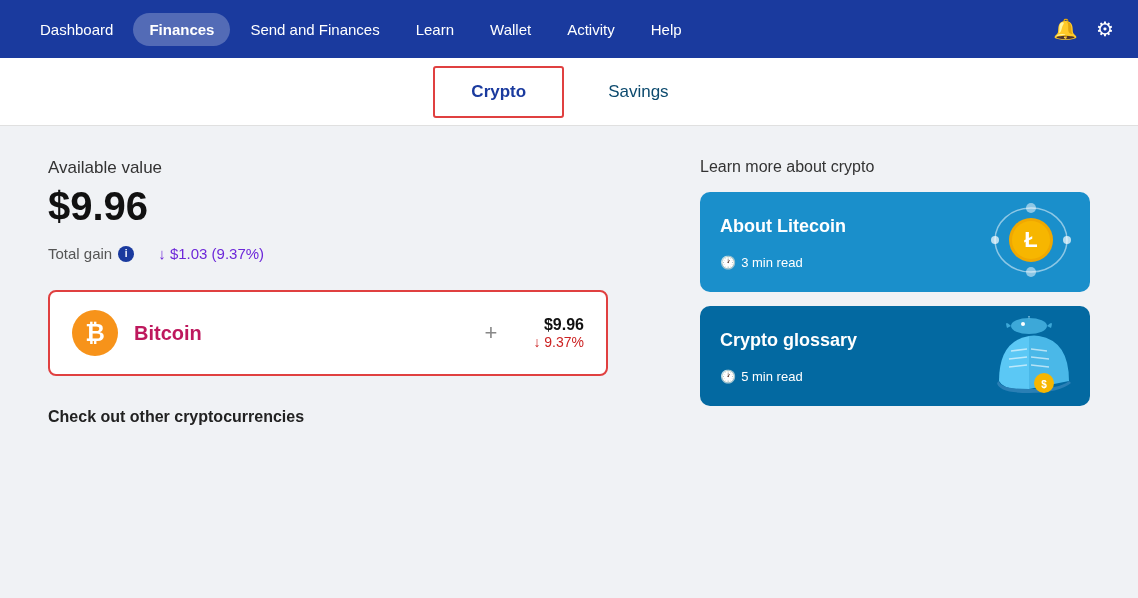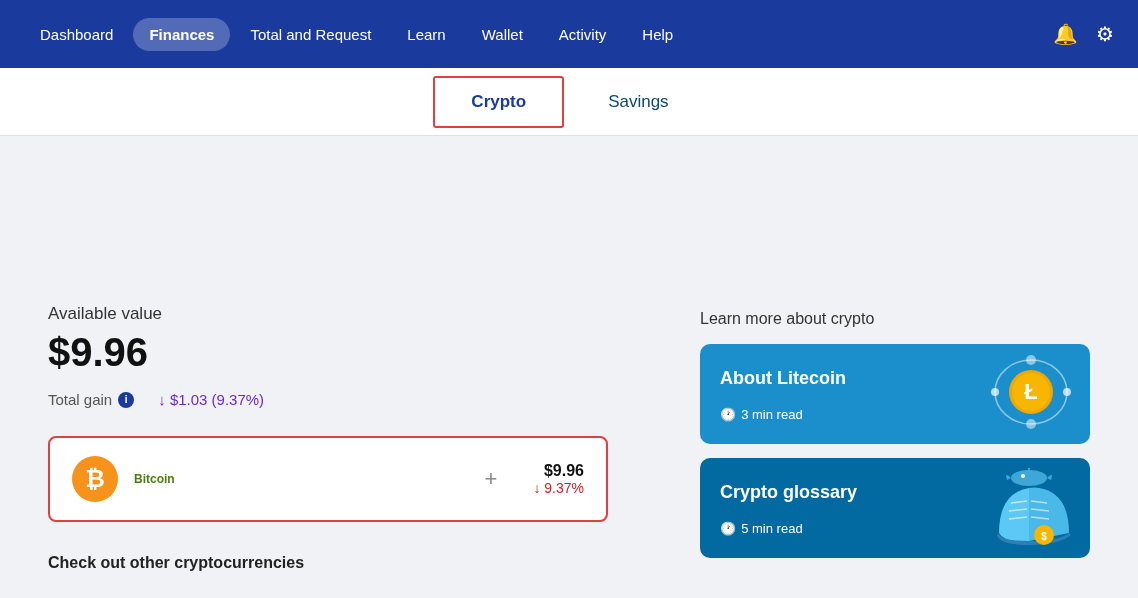--- a/index.html
+++ b/index.html
@@ -4,21 +4,21 @@
   <style>
     * { box-sizing: border-box; margin: 0; padding: 0; }
     body { font-family: Arial, sans-serif; background: #f0f2f5; min-height: 598px; width: 1138px; overflow: hidden; }
 
     
     .navbar {
       background: #1a3a9e;
       display: flex;
       align-items: center;
       padding: 0 24px;
-      height: 68px;
+      height: 58px;
     }
     .nav-items {
       display: flex;
       align-items: center;
       gap: 4px;
       flex: 1;
     }
     .nav-item {
       color: #fff;
       padding: 8px 16px;
@@ -70,21 +70,20 @@
       margin: 4px;
     }
 
     
     .main-content {
       display: flex;
       padding: 32px 48px;
       gap: 48px;
       background: #f0f2f5;
       min-height: calc(598px - 130px);
-      align-items: flex-end;
     }
 
     
     .left-panel {
       flex: 1;
     }
     .available-label {
       font-size: 17px;
       color: #333;
       margin-bottom: 6px;
@@ -145,23 +144,23 @@
       border-radius: 50%;
       display: flex;
       align-items: center;
       justify-content: center;
       color: #fff;
       font-size: 24px;
       font-weight: bold;
       flex-shrink: 0;
     }
     .crypto-name {
-      font-size: 12px;
-      font-weight: bold;
-      color: #4d7c0f;
+      font-size: 20px;
+      font-weight: bold;
+      color: #be185d;
       flex: 1;
     }
     .plus-icon {
       font-size: 22px;
       color: #888;
       margin: 0 20px;
     }
     .crypto-value {
       text-align: right;
     }
@@ -230,21 +229,21 @@
       top: 10px;
     }
   </style>
 </head>
 <body>
 
 <nav class="navbar">
   <div class="nav-items">
     <div class="nav-item">Dashboard</div>
     <div class="nav-item active">Finances</div>
-    <div class="nav-item">Total and Request</div>
+    <div class="nav-item">Send and Finances</div>
     <div class="nav-item">Learn</div>
     <div class="nav-item">Wallet</div>
     <div class="nav-item">Activity</div>
     <div class="nav-item">Help</div>
   </div>
   <div class="nav-icons">
     <button class="nav-icon-btn">🔔</button>
     <button class="nav-icon-btn">⚙</button>
   </div>
 </nav>

